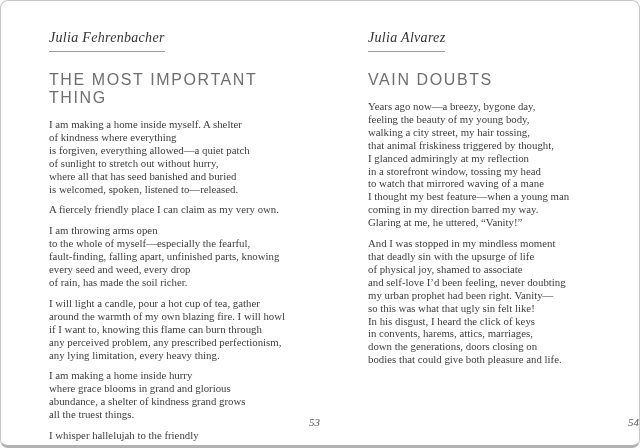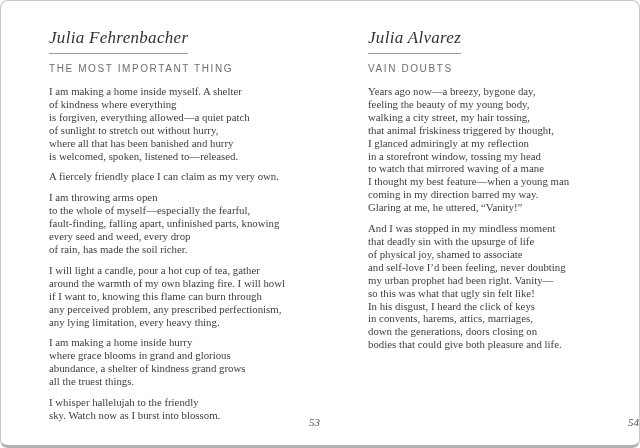--- a/index.html
+++ b/index.html
@@ -27,30 +27,30 @@
   .page {
     width: 50%;
     position: relative;
     box-sizing: border-box;
     padding: 27px 8px 0 48px;
   }
   .author {
     display: inline-block;
     font-family: "Liberation Serif", serif;
     font-style: italic;
-    font-size: 17px;
+    font-size: 14px;
     letter-spacing: 0.3px;
     color: #333333;
     padding-bottom: 5px;
     border-bottom: 1px solid #9c9c9c;
   }
   .poem-title {
-    margin-top: 9px;
+    margin-top: 19px;
     font-family: "Liberation Sans", sans-serif;
-    font-size: 10px;
+    font-size: 16px;
     letter-spacing: 1.6px;
     color: #6e6e6e;
   }
   .poem {
     margin-top: 11px;
     font-family: "Liberation Serif", serif;
     font-size: 10.8px;
     line-height: 12.9px;
     color: #3d3d3d;
   }
@@ -77,21 +77,21 @@
     <header>
       <div class="author">Julia Fehrenbacher</div>
       <div class="poem-title">THE MOST IMPORTANT THING</div>
     </header>
     <div class="poem">
         <div class="stanza">
           <div class="line">I am making a home inside myself. A shelter</div>
           <div class="line">of kindness where everything</div>
           <div class="line">is forgiven, everything allowed—a quiet patch</div>
           <div class="line">of sunlight to stretch out without hurry,</div>
-          <div class="line">where all that has been banished and hurry</div>
+          <div class="line">where all that has seed banished and buried</div>
           <div class="line">is welcomed, spoken, listened to—released.</div>
         </div>
         <div class="stanza">
           <div class="line">A fiercely friendly place I can claim as my very own.</div>
         </div>
         <div class="stanza">
           <div class="line">I am throwing arms open</div>
           <div class="line">to the whole of myself—especially the fearful,</div>
           <div class="line">fault-finding, falling apart, unfinished parts, knowing</div>
           <div class="line">every seed and weed, every drop</div>

